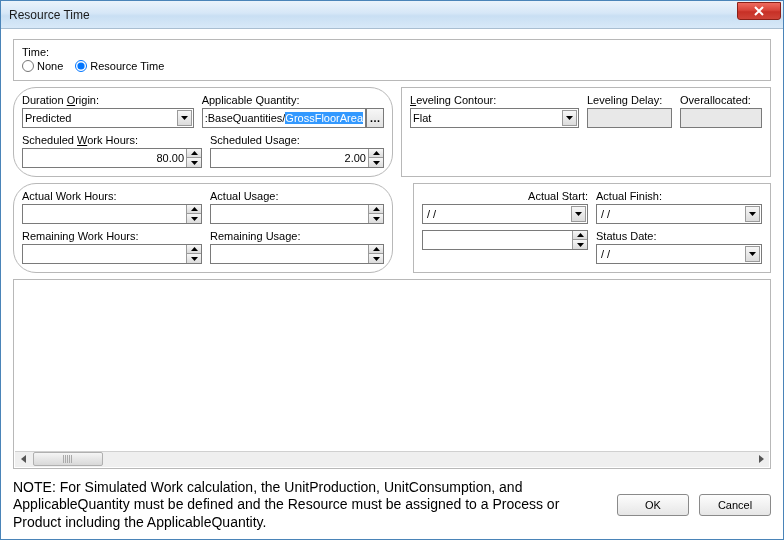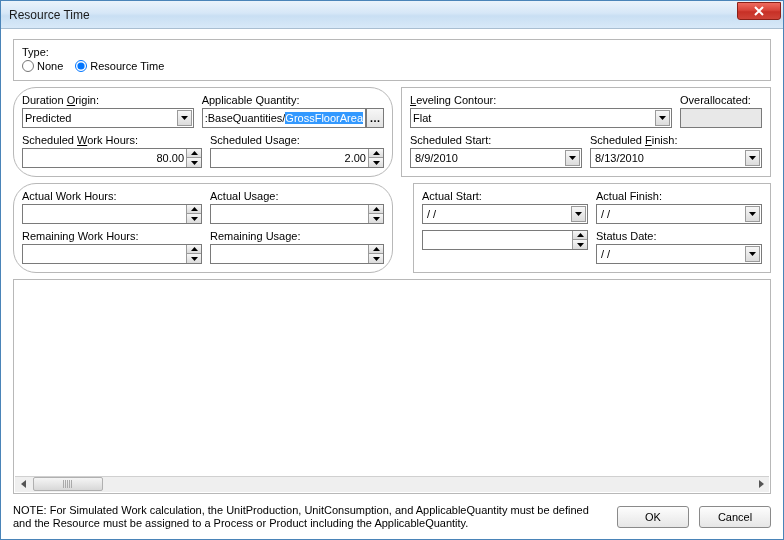--- a/index.html
+++ b/index.html
@@ -198,21 +198,21 @@
 }
 
 .footer {
   display: flex;
   align-items: center;
   padding: 4px 0 0 0;
   gap: 10px;
 }
 .note {
   flex: 1;
-  font-size: 11px;
+  font-size: 14px;
   color: #000;
   line-height: 1.25;
 }
 .btn {
   width: 72px;
   height: 22px;
   background: linear-gradient(to bottom, #fdfdfd, #e6e6e6);
   border: 1px solid #8a8a8a;
   border-radius: 3px;
   font-size: 11px;
@@ -231,21 +231,21 @@
     <div class="close-btn">
       <svg>
           <path d="M1 1 L9 9 M9 1 L1 9"></path>
         </svg>
     </div>
   </div>
 
   <div class="content">
 
     <div class="panel">
-      <span class="label">Type:</span>
+      <span class="label">Time:</span>
       <div class="radiogroup">
         <label class="radio">
           <input type="radio" name="type" style="">
           <span>None</span>
         </label>
         <label class="radio">
           <input type="radio" name="type" checked="" style="">
           <span>Resource Time</span>
         </label>
       </div>
@@ -322,47 +322,27 @@
             <span class="label"><u>L</u>eveling Contour:</span>
             <div class="combo control">
               <span class="cval">Flat</span>
               <div class="carrow">
                   <svg>
                     <path d="M0 0 L7 0 L3.5 4 Z"></path>
                   </svg>
                 </div>
             </div>
           </div>
+          <div class="field" style="width:85px;">
+            <span class="label">Leveling Delay:</span>
+            <input type="text" class="txt control disabled" disabled="" value="" style="">
+          </div>
           <div class="field" style="width:82px;">
             <span class="label">Overallocated:</span>
             <input type="text" class="txt control disabled" disabled="" value="" style="">
-          </div>
-        </div>
-        <div class="fieldrow" style="margin-bottom:0;">
-          <div class="field" style="flex:1;">
-            <span class="label">Scheduled Start:</span>
-            <div class="datebox control">
-              <span class="dval">8/9/2010</span>
-              <div class="carrow">
-                  <svg>
-                    <path d="M0 0 L7 0 L3.5 4 Z"></path>
-                  </svg>
-                </div>
-            </div>
-          </div>
-          <div class="field" style="flex:1;">
-            <span class="label">Scheduled <u>F</u>inish:</span>
-            <div class="datebox control">
-              <span class="dval">8/13/2010</span>
-              <div class="carrow">
-                  <svg>
-                    <path d="M0 0 L7 0 L3.5 4 Z"></path>
-                  </svg>
-                </div>
-            </div>
           </div>
         </div>
       </div>
     </div>
 
     <div class="row3" style="display:flex; gap:20px;">
 
       <div class="panel leftcol">
         <div class="fieldrow">
           <div class="field" style="width:180px;">
@@ -437,21 +417,21 @@
                     </svg>
                   </div>
               </div>
             </div>
           </div>
         </div>
       </div>
 
       <div class="panel rightcol">
         <div class="fieldrow">
-          <div class="field" style="flex:1;">
+          <div class="field" style="flex:1;text-align:right;">
             <span class="label">Actual Start:</span>
             <div class="datebox control">
               <span class="dval">  /   /</span>
               <div class="carrow">
                   <svg>
                     <path d="M0 0 L7 0 L3.5 4 Z"></path>
                   </svg>
                 </div>
             </div>
           </div>

